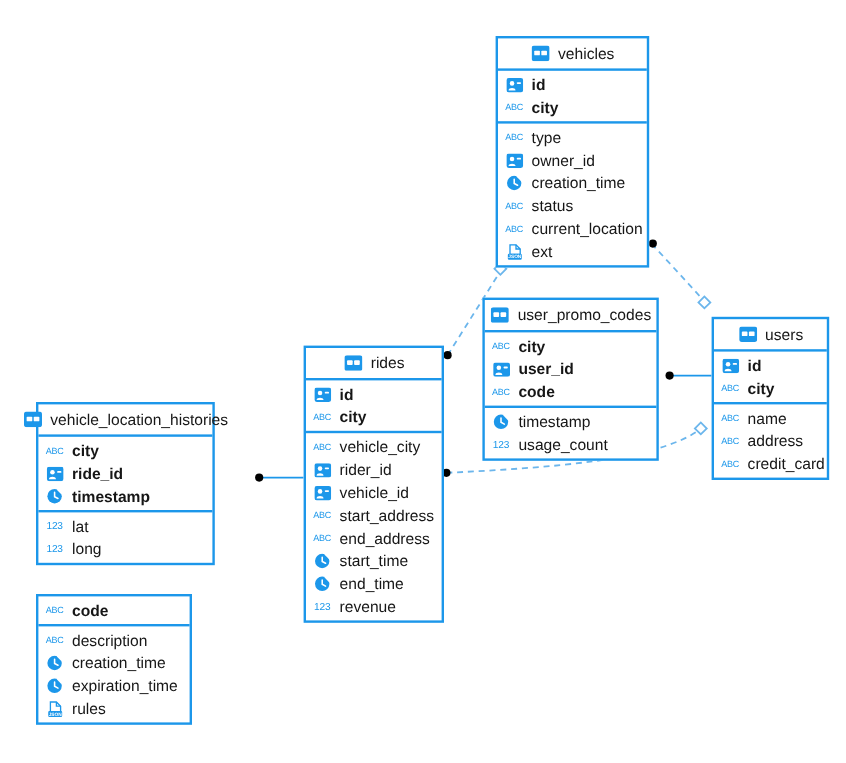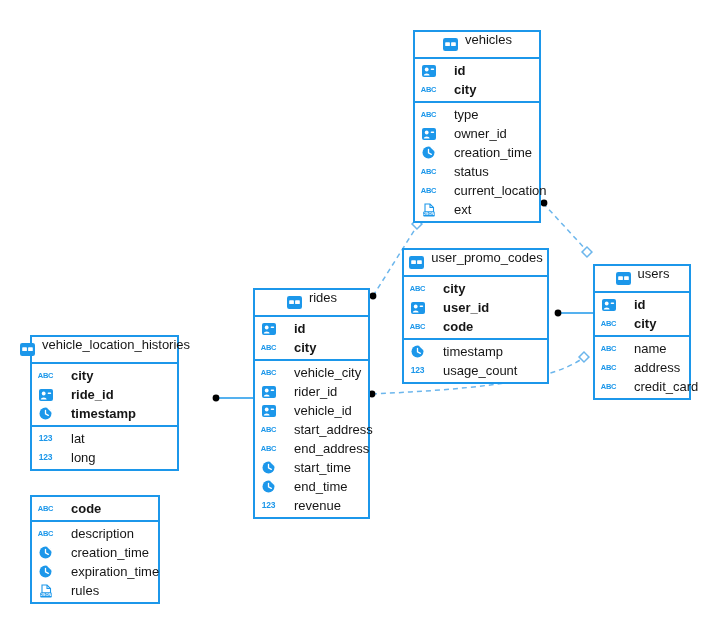--- a/index.html
+++ b/index.html
@@ -20,50 +20,51 @@
   .erd-table {
     position: absolute;
     background: #ffffff;
     border: 2px solid #1c97ea;
     box-sizing: border-box;
     color: #161616;
   }
   .thead {
     height: 27px;
     display: flex;
+    align-items: center;
     justify-content: center;
     gap: 6px;
     border-bottom: 2px solid #1c97ea;
     font-size: 13px;
     box-sizing: border-box;
     padding: 0 6px;
     white-space: nowrap;
   }
   .section { padding: 2px 0; }
   .section.pk { border-bottom: 2px solid #1c97ea; }
   .field-row {
     height: 19px;
     display: flex;
     align-items: center;
-    gap: 17px;
+    gap: 6px;
     padding: 0 5px;
     font-size: 13px;
     white-space: nowrap;
     box-sizing: border-box;
   }
   .field-row.pk-row .fname { font-weight: 700; }
   .icon {
     width: 17px;
     min-width: 17px;
     display: inline-flex;
     align-items: center;
     justify-content: center;
   }
   .txt-icon {
-    font-weight: 700;
+    font-weight: 400;
     color: #1c97ea;
     font-size: 7.5px;
     letter-spacing: -0.2px;
     line-height: 1;
   }
   .txt-icon.num { font-size: 8.5px; }
   .fname { line-height: 19px; }
   path.conn-solid { stroke: #1c97ea; stroke-width: 1.5; fill: none; }
   path.conn-dashed { stroke: #6cb6ec; stroke-width: 1.5; fill: none; stroke-dasharray: 5,4; }
 </style>

